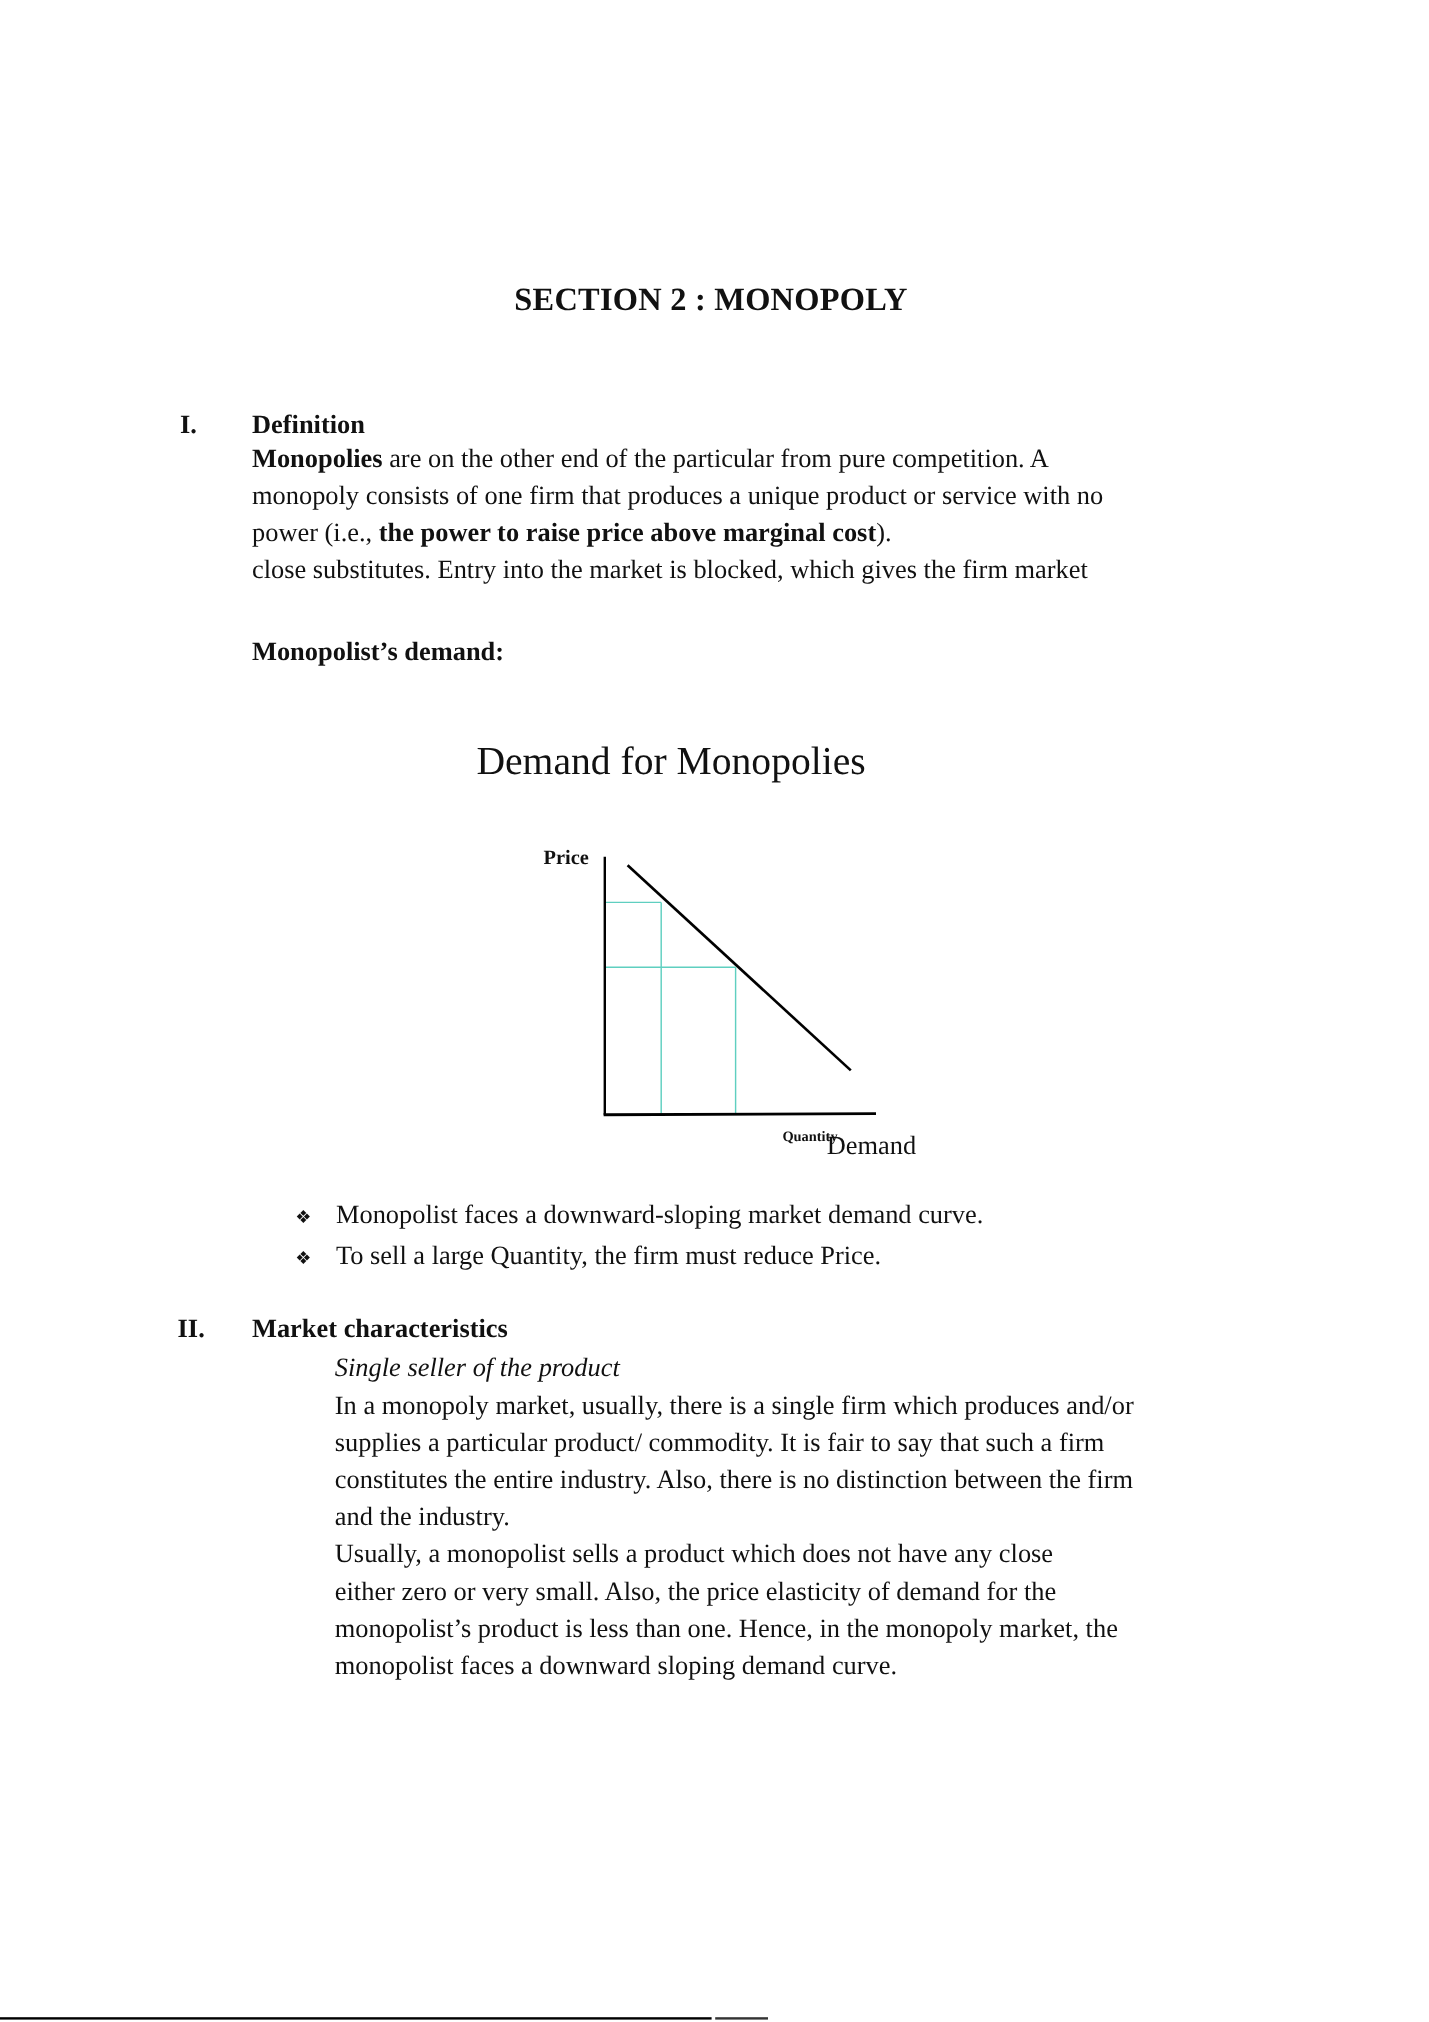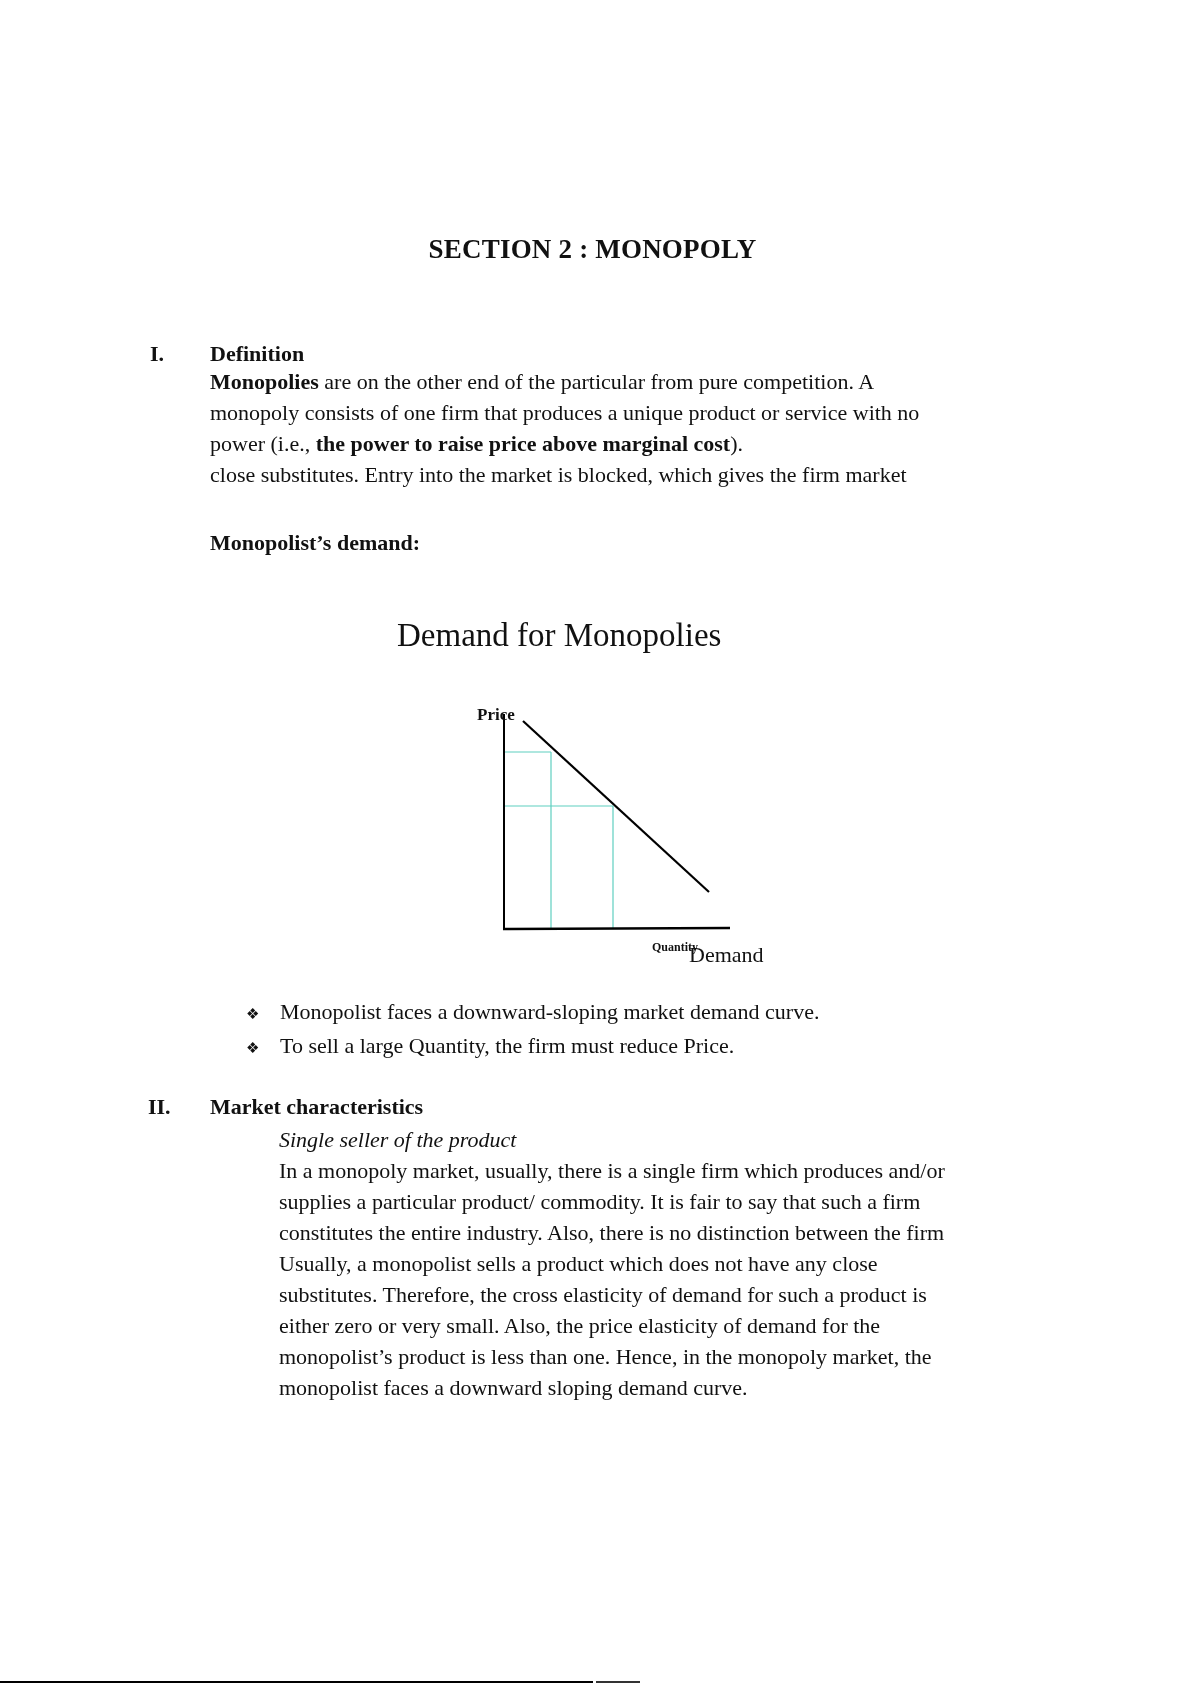--- a/index.html
+++ b/index.html
@@ -52,21 +52,21 @@
     <line x1="111" y1="62" x2="111" y2="238"></line>
     <line x1="64" y1="116" x2="173" y2="116"></line>
     <line x1="173" y1="116" x2="173" y2="238"></line>
   </g>
 
   <line x1="64" y1="24" x2="64" y2="239" stroke="#000" stroke-width="2"></line>
   <line x1="63" y1="239" x2="290" y2="238" stroke="#000" stroke-width="2.4"></line>
 
   <line x1="83" y1="31" x2="269" y2="202" stroke="#000" stroke-width="2.2"></line>
 </svg>
-<div class="abs" style="left:453px; top:705px; font-size:17px; font-weight:bold;margin-left:24px;">Price</div>
+<div class="abs" style="left:453px; top:705px; font-size:17px; font-weight:bold;">Price</div>
 <div class="abs" style="left:689px; top:942px; font-size:22px;">Demand</div>
 <div class="abs" style="left:652px; top:940px; font-size:12px; font-weight:bold;">Quantity</div>
 
 <div class="abs bullets" style="left:246px; top:996px;">
   <div class="bullet-row">
     <span class="bullet-icon">❖</span>
     <span>Monopolist faces a downward-sloping market demand curve.</span>
   </div>
   <div class="bullet-row">
     <span class="bullet-icon">❖</span>
@@ -76,24 +76,24 @@
 
 <div class="abs sec-num" style="left:148px; top:1094px;">II.</div>
 <div class="abs sec-head" style="left:210px; top:1094px;">Market characteristics</div>
 
 <div class="abs" style="left:279px; top:1124px; width:860px;">
   <div class="subhead">Single seller of the product</div>
   <div class="para">
     <div>In a monopoly market, usually, there is a single firm which produces and/or</div>
     <div>supplies a particular product/ commodity. It is fair to say that such a firm</div>
     <div>constitutes the entire industry. Also, there is no distinction between the firm</div>
+    <div>and the industry.</div>
   </div>
   <div class="para">
     <div>Usually, a monopolist sells a product which does not have any close</div>
-    <div>substitutes. Therefore, the cross elasticity of demand for such a product is</div>
     <div>either zero or very small. Also, the price elasticity of demand for the</div>
     <div>monopolist’s product is less than one. Hence, in the monopoly market, the</div>
     <div>monopolist faces a downward sloping demand curve.</div>
   </div>
 </div>
 
 <div class="abs footer-line"></div>
 <div class="abs footer-mark"></div>
 
 </body></html>

